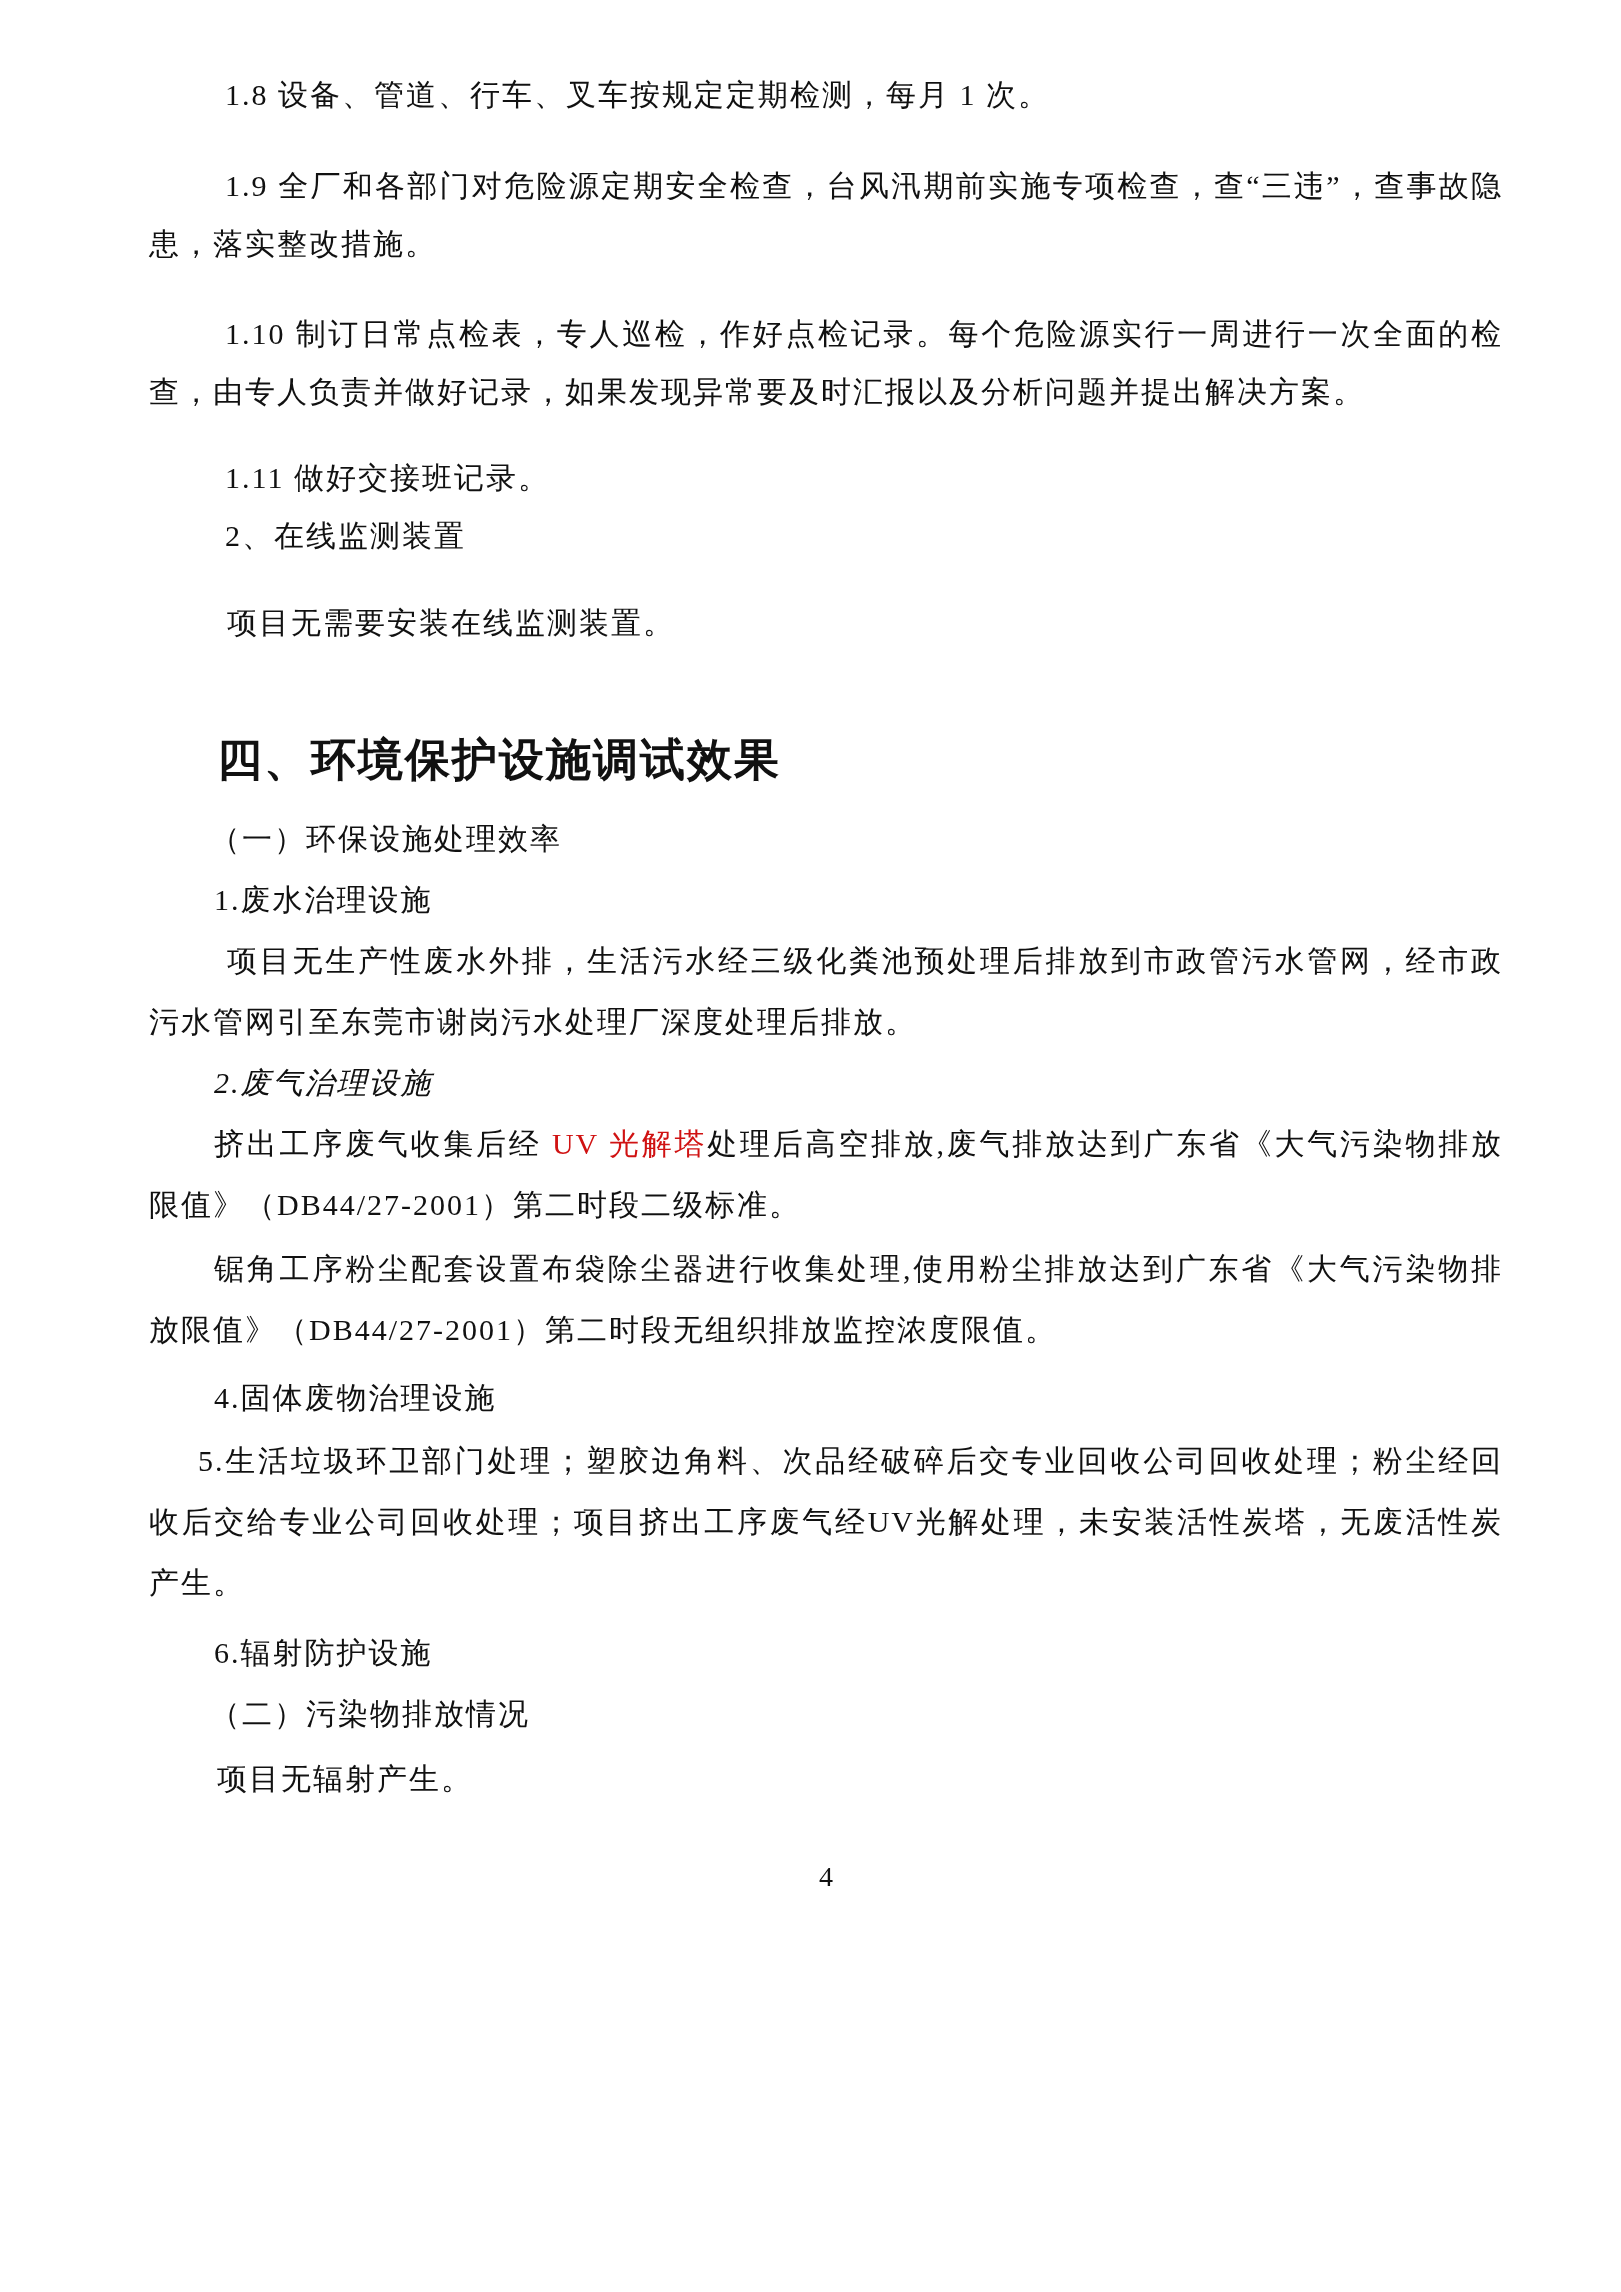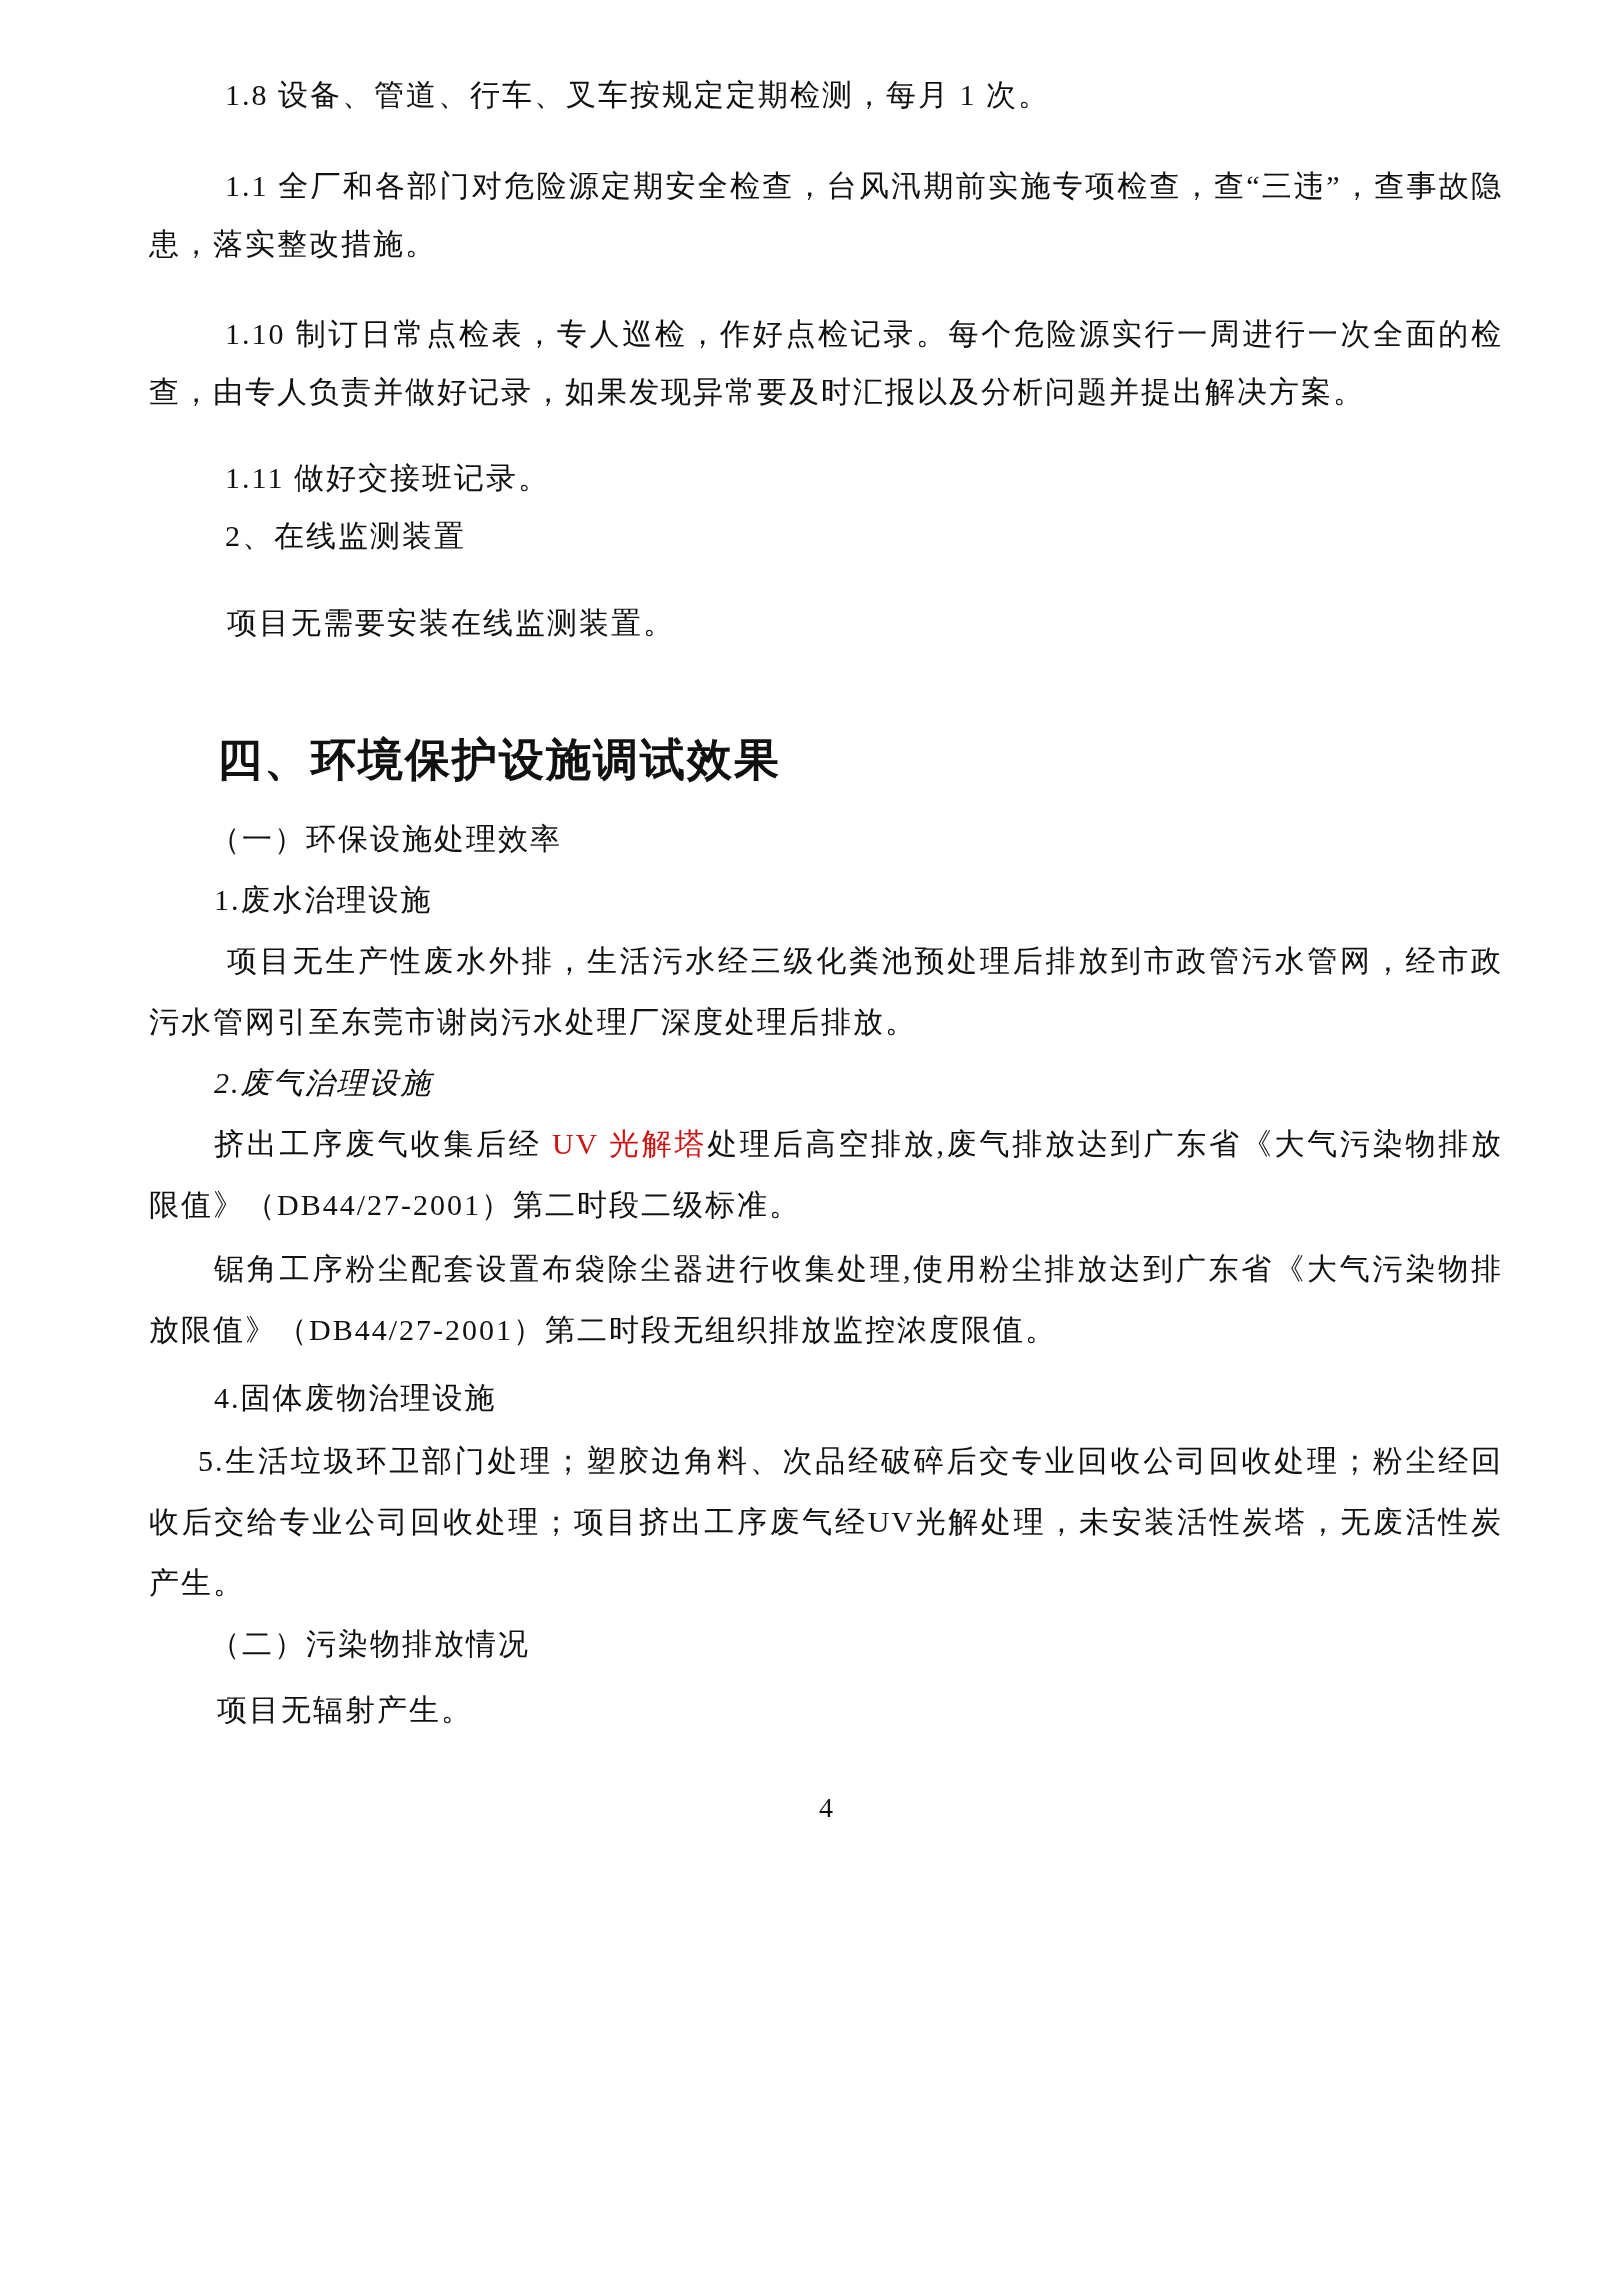--- a/index.html
+++ b/index.html
@@ -67,21 +67,21 @@
     line-height: 31px;
   }
 </style>
 </head>
 <body>
 
 <div class="page" style="background: rgb(255, 255, 255); color: rgb(17, 17, 17);">
 
   <p class="para sec-a p-1-8">1.8 设备、管道、行车、叉车按规定定期检测，每月 1 次。</p>
 
-  <p class="para sec-a p-1-9">1.1 全厂和各部门对危险源定期安全检查，台风汛期前实施专项检查，查“三违”，查事故隐患，落实整改措施。</p>
+  <p class="para sec-a p-1-9">1.9 全厂和各部门对危险源定期安全检查，台风汛期前实施专项检查，查“三违”，查事故隐患，落实整改措施。</p>
 
   <p class="para sec-a p-1-10">1.10 制订日常点检表，专人巡检，作好点检记录。每个危险源实行一周进行一次全面的检查，由专人负责并做好记录，如果发现异常要及时汇报以及分析问题并提出解决方案。</p>
 
   <p class="para sec-a p-1-11">1.11 做好交接班记录。</p>
 
   <p class="para sec-a p-2">2、在线监测装置</p>
 
   <p class="para sec-a p-mon">项目无需要安装在线监测装置。</p>
 
   <h2 class="heading">四、环境保护设施调试效果</h2>
@@ -99,20 +99,21 @@
   </p>
 
   <p class="para sec-c p-dust">锯角工序粉尘配套设置布袋除尘器进行收集处理,使用粉尘排放达到广东省《大气污染物排放限值》（DB44/27-2001）第二时段无组织排放监控浓度限值。</p>
 
 
 
   <p class="para sec-c p-s-t">4.固体废物治理设施</p>
 
   <p class="para sec-c p-s-b">5.生活垃圾环卫部门处理；塑胶边角料、次品经破碎后交专业回收公司回收处理；粉尘经回收后交给专业公司回收处理；项目挤出工序废气经UV光解处理，未安装活性炭塔，无废活性炭产生。</p>
 
+  <p class="para sec-c p-r-t">6.辐射防护设施</p>
 
   <p class="para sec-c p-sub2">（二）污染物排放情况</p>
 
   <p class="para sec-c p-r-b">项目无辐射产生。</p>
 
   <div class="page-number">4</div>
 
 </div>
 
 

